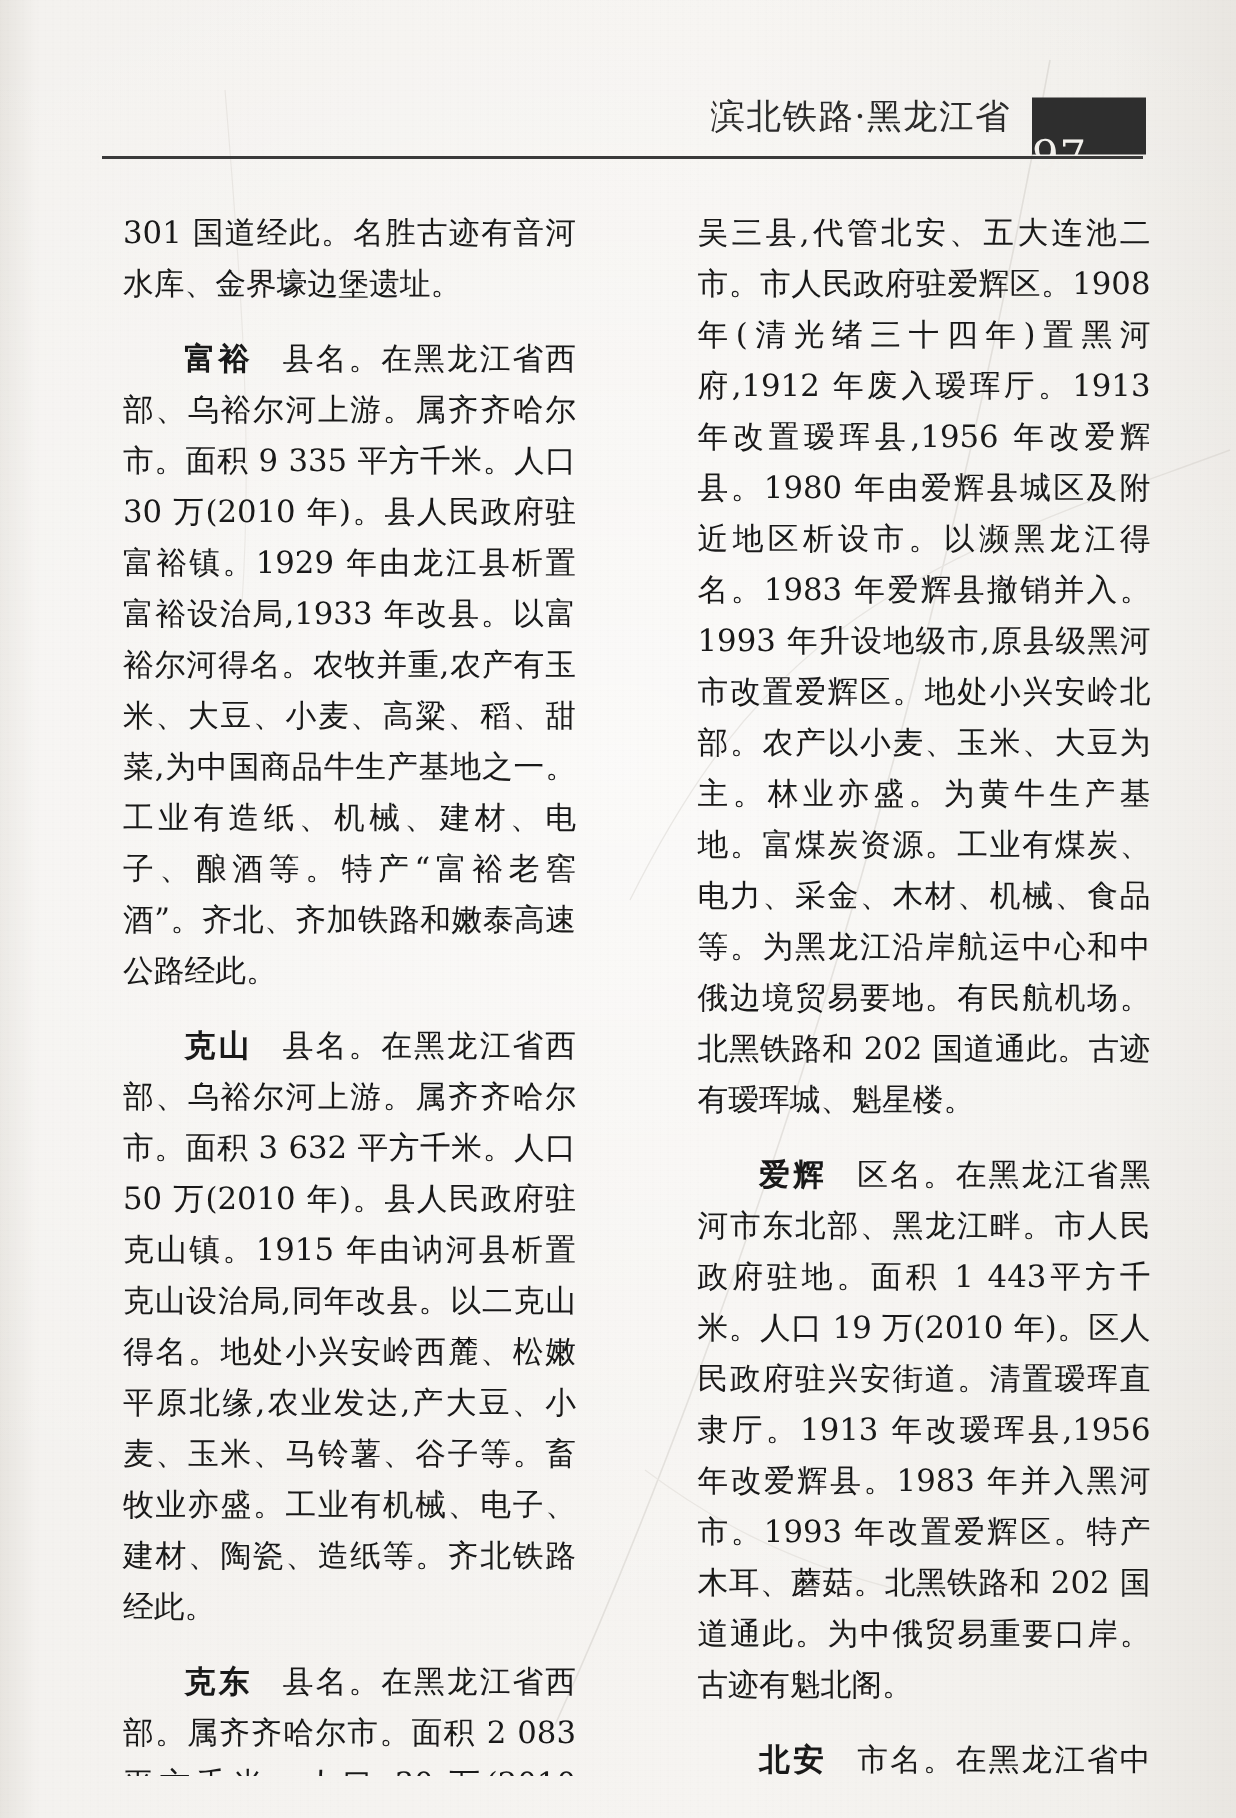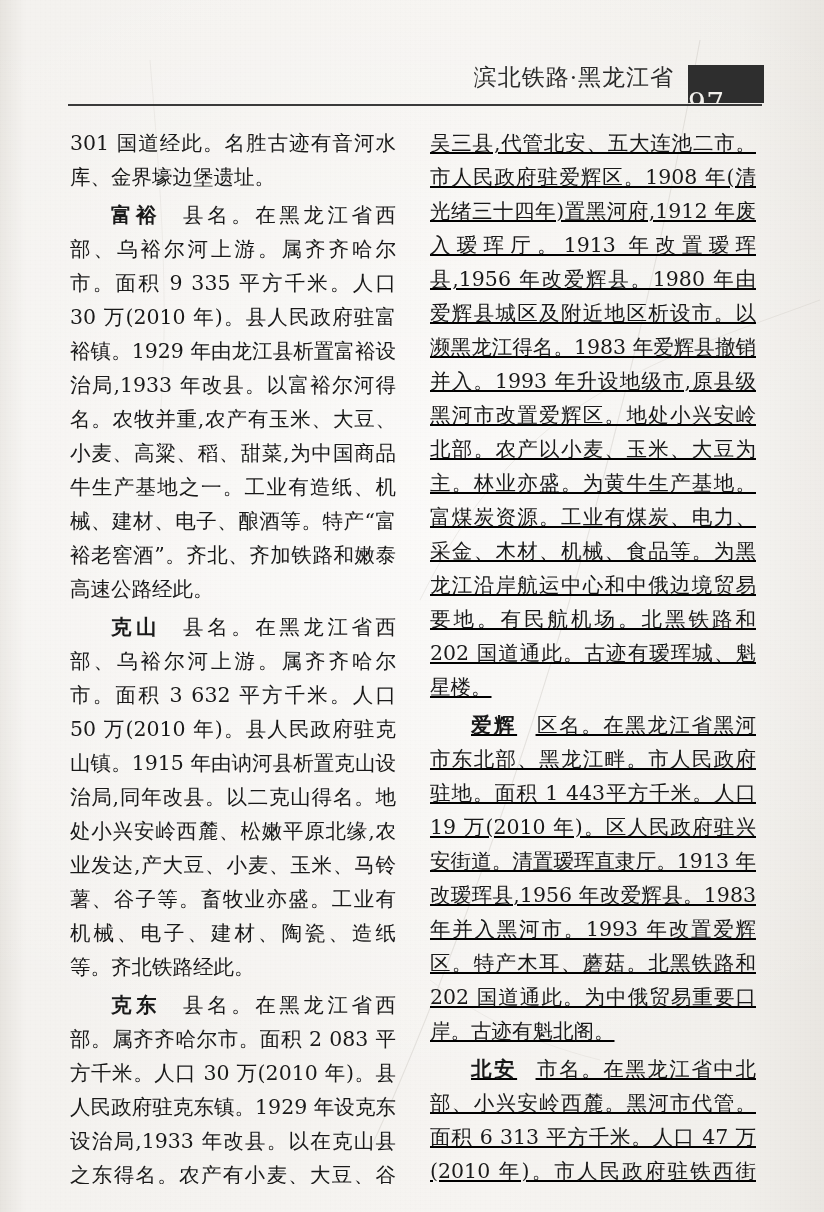--- a/index.html
+++ b/index.html
@@ -109,24 +109,24 @@
     height: 1070px;
   }
   .column {
     position: absolute;
     top: 0;
     width: 334px;
     height: 1062px;
     overflow: hidden;
   }
   #col-left  { left: 66px; }
-  #col-right { left: 426px; text-decoration: underline; }
+  #col-right { left: 449px; }
 
   .para {
-    margin: 4px;
+    margin: 16px;
     padding: 0;
     font-size: 20.5px;
     line-height: 34px;
     color: #1d1d1d;
     text-align: justify;
     text-align-last: left;
     text-justify: inter-character;
     letter-spacing: 0px;
     font-family: "DejaVu Serif", "Liberation Serif", serif;
     -webkit-font-smoothing: none;

